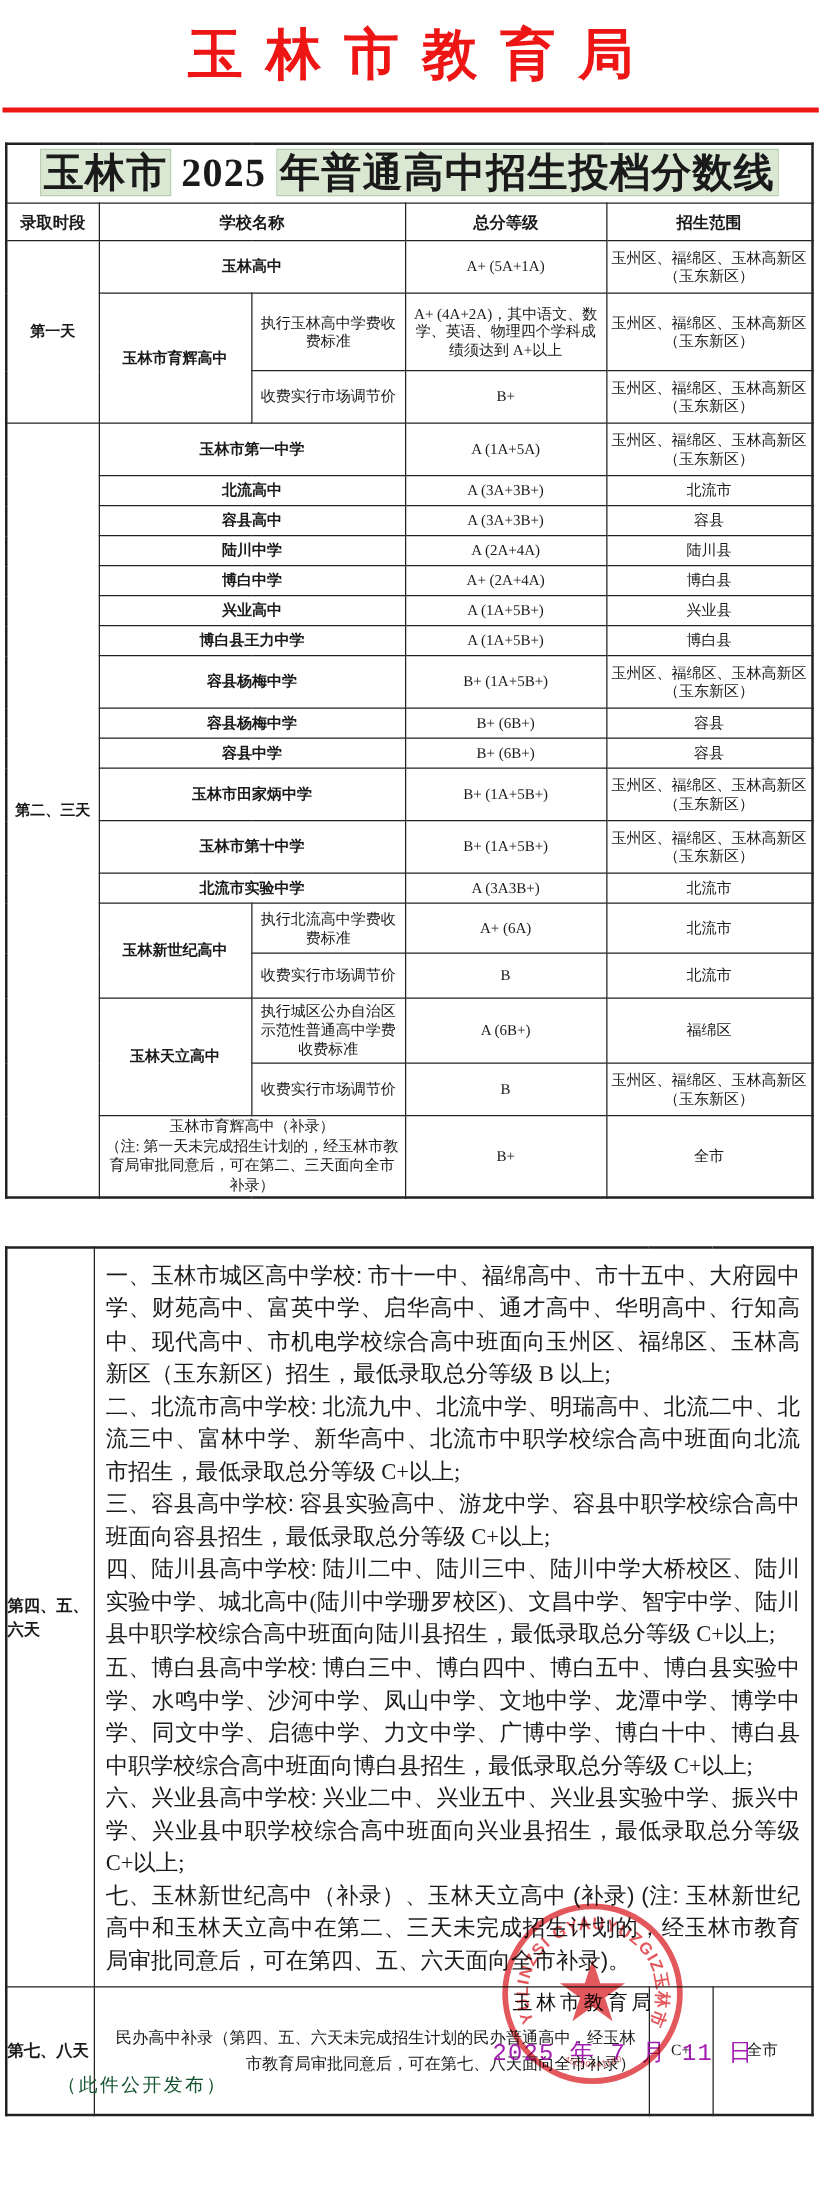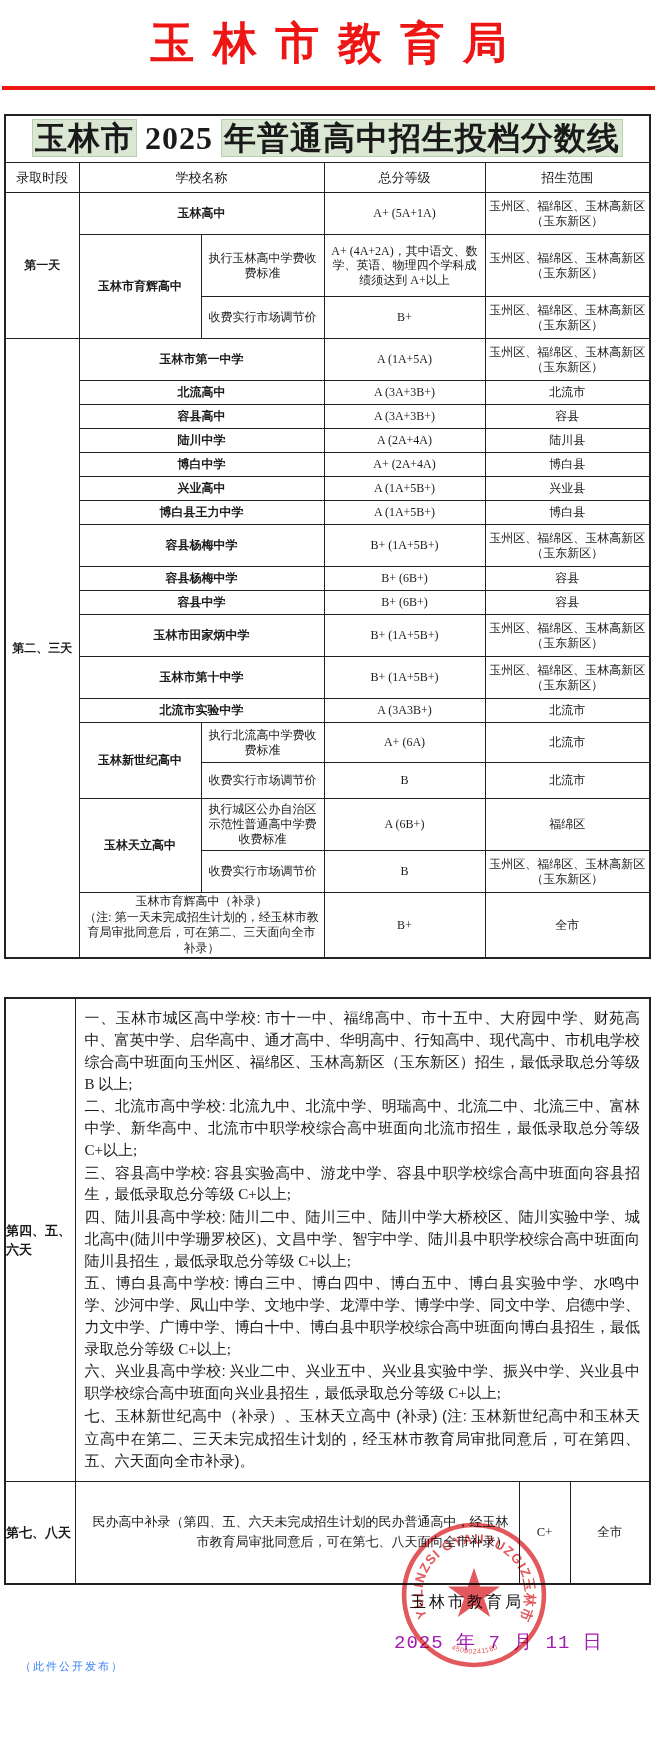--- a/index.html
+++ b/index.html
@@ -18,54 +18,54 @@
   }
   .red-rule { margin:14px 2px 0 2px; height:4px; background:#ee1515; }
 
   
   table { border-collapse:collapse; table-layout:fixed; }
   .t1 { margin:24px 0 0 4px; width:645px; border:2px solid #222; }
   .t1 td, .t1 th { border:1px solid #222; font-size:12px; text-align:center; vertical-align:middle; padding:1px 3px; }
   .t1 .title-cell { height:40px; border-bottom:1px solid #222; }
   .t1 .tbl-title { font-size:32px; font-weight:700; letter-spacing:1px; }
   .hl { background:#d9e7d3; outline:1px solid #b9cfb1; padding:0 2px; }
-  .t1 th { height:30px; font-size:13px; font-weight:400; font-family:"Liberation Sans",sans-serif; }
+  .t1 th { height:30px; font-size:13px; font-weight:700; font-family:"Liberation Sans",sans-serif; }
   .period { font-weight:700; font-family:"Liberation Sans",sans-serif; font-size:12.5px; }
   .school { font-weight:700; font-family:"Liberation Sans",sans-serif; font-size:12.5px; }
   .cond { font-size:12px; line-height:1.25; }
   .grade { font-size:12px;margin-left:36px; }
   .grade-long { font-size:11.5px; text-align:left; line-height:1.22; padding:1px 4px;margin-top:41px; }
   .range { font-size:12px; line-height:1.25; }
   .r-h42 { height:42px; } .r-h62 { height:62px; } .r-h24 { height:24px; }
   .r-h40 { height:40px; } .r-h36 { height:36px; } .r-h52 { height:52px; }
   .cell-left { text-align:left; padding:2px 5px; line-height:1.3; }
   .bold-lead { font-weight:400; font-family:"Liberation Sans",sans-serif;margin-top:20px; }
 
   
   .t2 { margin:38px 0 0 4px; width:645px; border:2px solid #222; }
   .t2 td { border:1px solid #222; vertical-align:middle; }
   .t2 .period { font-size:13px; line-height:1.5; }
-  .t2 .bigtext { font-size:15px; line-height:1.45; padding:8px 9px; text-align:left; vertical-align:top; }
+  .t2 .bigtext { font-size:18px; line-height:1.45; padding:8px 9px; text-align:left; vertical-align:top; }
   .t2 .bigtext p { margin:0; text-align:justify; }
   .t2 .minban-cell { font-size:13px; line-height:1.6; padding:8px 10px; text-align:right; height:102px; }
   .t2 .gradecell, .t2 .rangecell { text-align:center; font-size:12.5px; }
 
   
   .sig-black {
     position:absolute; left:410px; top:1592px;
     font-size:16px; letter-spacing:3px; color:#111; z-index:1;
   }
   .date-black {
     position:absolute; left:394px; top:1629px;
     font-size:19px; letter-spacing:1px; color:#a21caf; z-index:1;font-family:Liberation Mono, monospace;
   }
   .stamp { position:absolute; left:398px; top:1519px; width:152px; height:152px; z-index:2; opacity:0.88; mix-blend-mode:multiply; }
   .release-note {
-    position:absolute; left:20px; top:1659px;
-    font-size:11px; letter-spacing:2px; color:#3b82f6;
+    position:absolute; left:46px; top:1659px;
+    font-size:15px; letter-spacing:2px; color:#14532d;
   }
 </style>
 </head>
 <body>
 
 <div class="doc-header">
   <div class="agency-title">玉林市教育局</div>
 </div>
 <div class="red-rule"></div>
 

